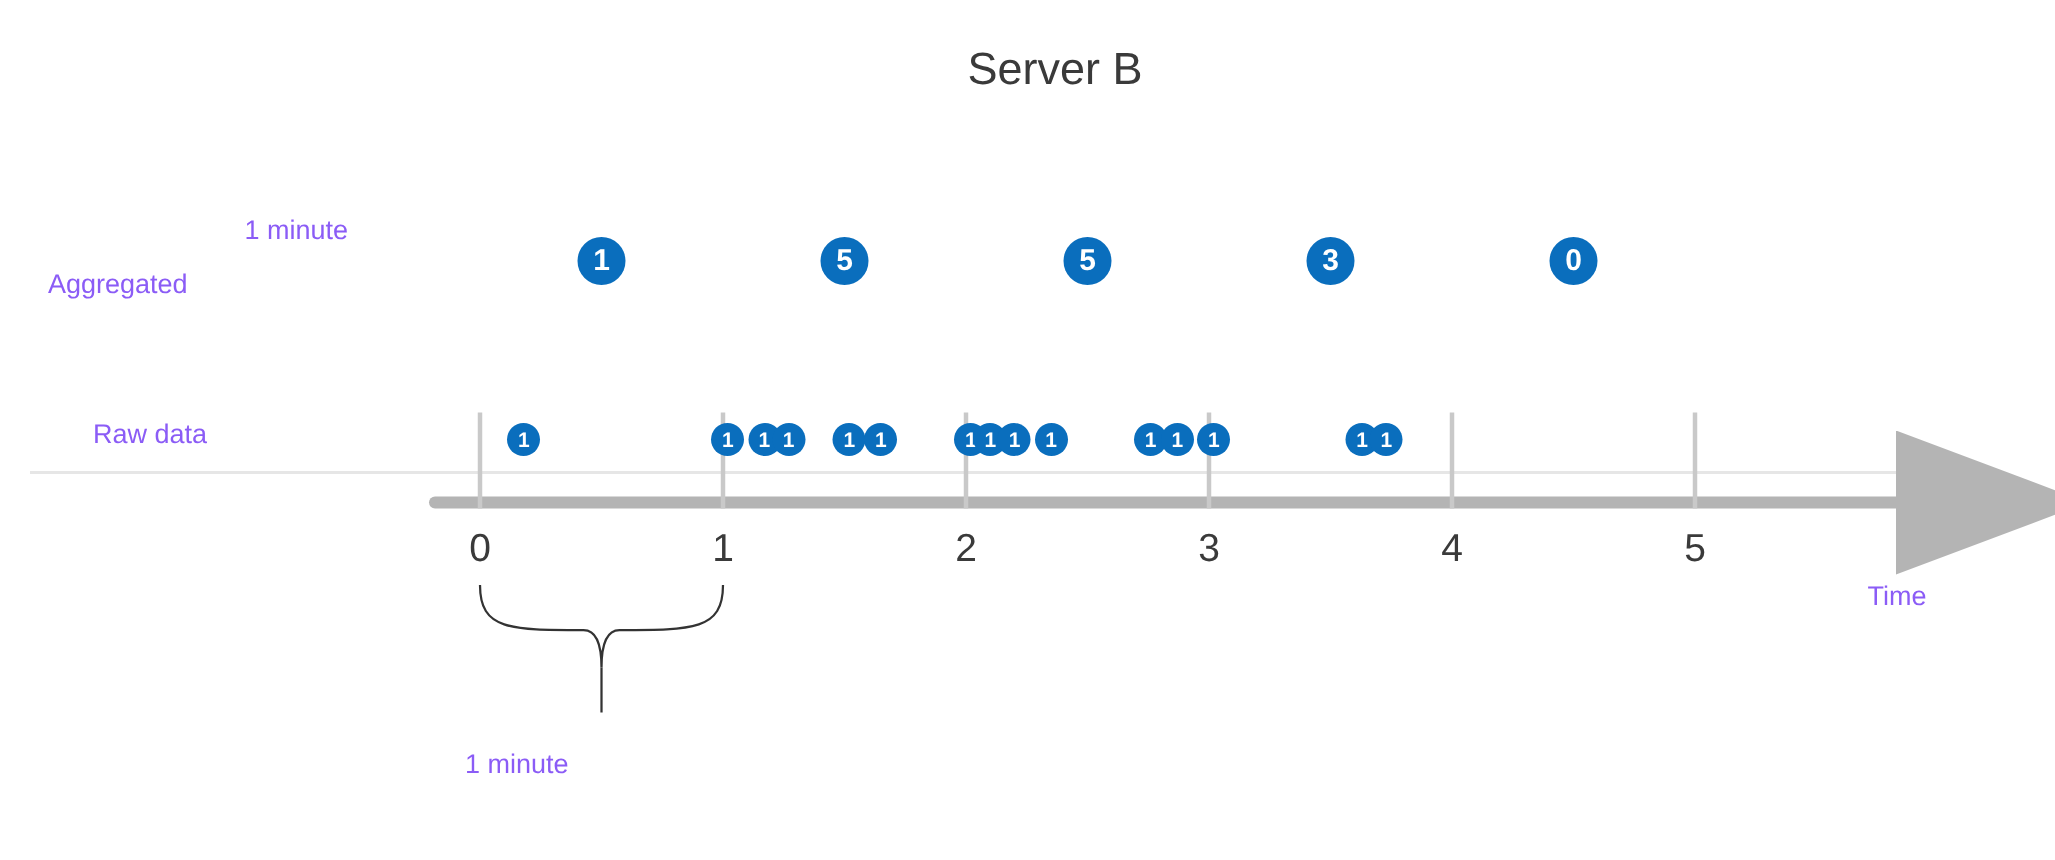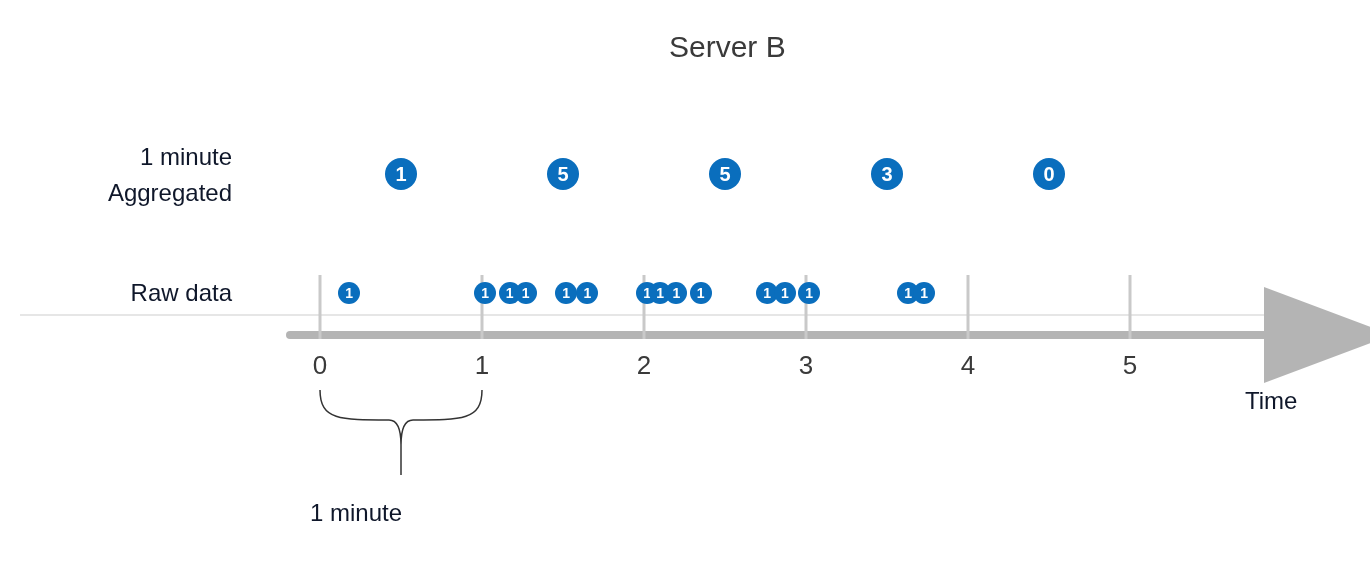--- a/index.html
+++ b/index.html
@@ -8,29 +8,28 @@
     width: 1370px;
     height: 573px;
     background: #ffffff;
     font-family: "Segoe UI", Arial, sans-serif;
     color: #333333;
     position: relative;
     overflow: hidden;
   }
   .label {
     position: absolute;
-    font-size: 24px;
-    color: #0f172a;
+    font-size: 18px;
+    color: #8b5cf6;
     line-height: 1.25;
   }
   .title {
     position: absolute;
     font-size: 30px;
     color: #3a3a3a;
-    margin-left: 24px;
   }
   .circle {
     position: absolute;
     border-radius: 50%;
     background: #0a6ebd;
     color: #ffffff;
     display: flex;
     align-items: center;
     justify-content: center;
     font-weight: 600;
@@ -52,23 +51,23 @@
     text-align: center;
     transform: translateX(-50%);
   }
 </style>
 </head>
 <body>
 
 <div class="title" style="left:645px; top:30px;">Server B</div>
 
 <div class="label" style="left:62px; top:142px; text-align:right; width:170px;">1 minute</div>
-<div class="label" style="left:32px; top:178px; text-align:right; width:200px;">Aggregated</div>
+<div class="label" style="left:32px; top:178px; text-align:left; width:200px;">Aggregated</div>
 
-<div class="label" style="left:62px; top:278px; text-align:right; width:170px;">Raw data</div>
+<div class="label" style="left:62px; top:278px; width:170px;">Raw data</div>
 
 <svg id="axis-svg" width="1370" height="573" style="position:absolute; left:0; top:0;">
     <defs>
       <marker id="arrowhead" markerWidth="16" markerHeight="12" refX="2" refY="6" orient="auto">
         <path d="M0,0 L16,6 L0,12 Z" fill="#b4b4b4"></path>
       </marker>
     </defs>
     <line x1="20" x2="1300" y1="315" y2="315" stroke="#e6e6e6" stroke-width="2"></line>
     <line x1="290" x2="1280" y1="335" y2="335" stroke="#b4b4b4" stroke-width="8" stroke-linecap="round" marker-end="url(#arrowhead)"></line>
     <line x1="320" x2="320" y1="275" y2="339" stroke="#c9c9c9" stroke-width="3"></line>

